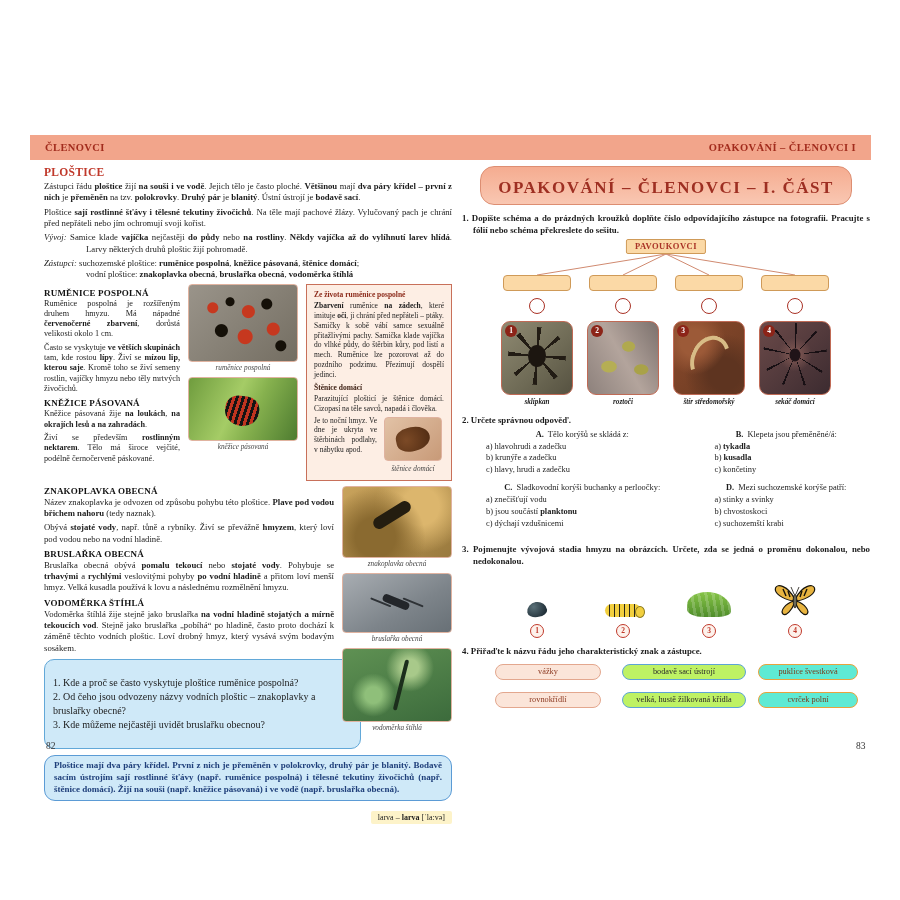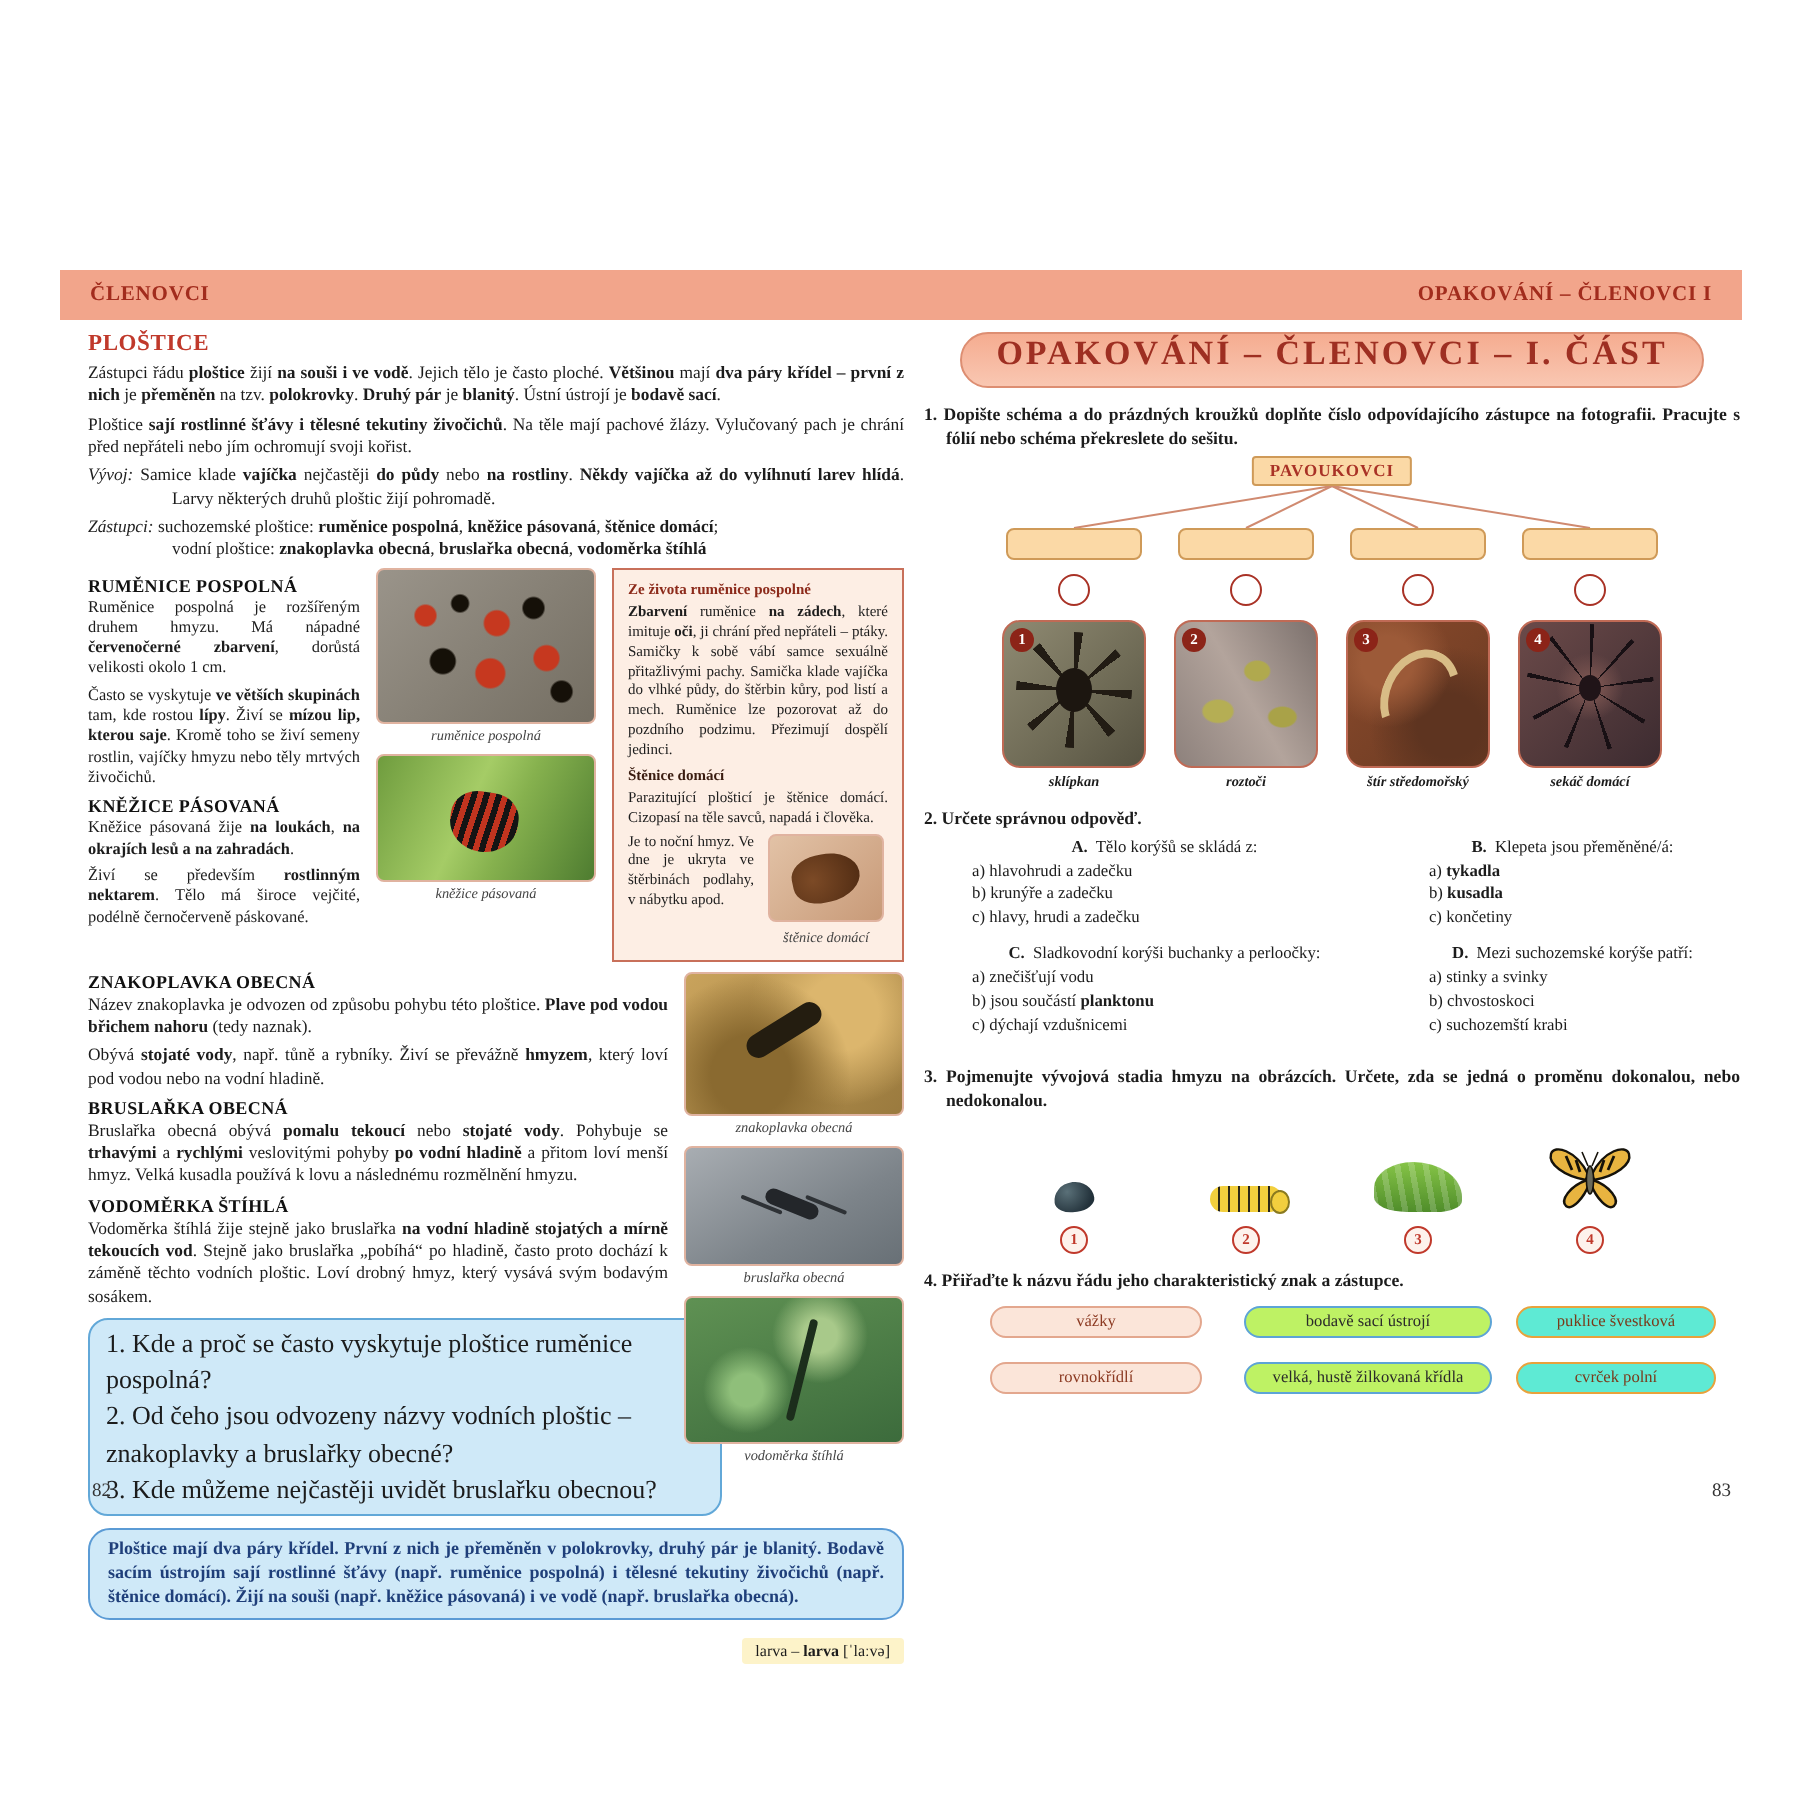--- a/index.html
+++ b/index.html
@@ -32,21 +32,21 @@
   .info-box{flex:1;border:1.5px solid #c8705a;border-radius:0;background:#fdeee4;
             padding:5px 7px;font-size:7.5px;line-height:1.3;box-sizing:border-box;}
   .ib-title{font-weight:bold;color:#8c2a1a;margin-bottom:2px;}
   .ib-sub{font-weight:bold;color:#3a1c10;margin:4px 0 1px;}
   .ib-p{margin:0 0 2px;text-align:justify;}
   .ib-photo{float:right;width:62px;margin:1px 0 0 5px;text-align:center;}
   .water{margin-top:5px;}
   .float-figs{float:right;width:110px;margin-left:8px;}
   .water h2{clear:none;}
   .qbox{background:#cfe9f8;border:1.5px solid #62a8d8;border-radius:10px;
-        width:317px;box-sizing:border-box;padding:3px 8px;margin-top:5px;font-size:13px;line-height:1.4;}
+        width:317px;box-sizing:border-box;padding:16px 8px;margin-top:5px;font-size:10px;line-height:1.4;}
   .clear{clear:both;}
   .summary{background:#cfe9f8;border:1.5px solid #5b9bd5;border-radius:11px;margin-top:6px;
            padding:4px 9px;font-weight:bold;color:#1f3f7a;font-size:9px;line-height:1.32;text-align:justify;}
   .vocab-row{text-align:right;margin-top:5px;}
   .vocab{background:#fdf3c9;padding:2px 7px;font-size:8px;border-radius:2px;}
   
   .img-rumenice{height:76px;background:
     radial-gradient(circle at 22% 30%,#c6381f 0 5px,transparent 6px),
     radial-gradient(circle at 38% 22%,#151008 0 4px,transparent 5px),
     radial-gradient(circle at 55% 35%,#c6381f 0 6px,transparent 7px),
@@ -76,21 +76,21 @@
     box-shadow:-14px 6px 0 -3px #2e3236,16px -6px 0 -3px #2e3236;}
   .img-vodo{height:72px;background:
     radial-gradient(circle at 62% 26%,#a8c98a 0 10%,transparent 28%),
     radial-gradient(circle at 28% 64%,#8fbf7a 0 9%,transparent 24%),
     linear-gradient(160deg,#5f9153,#3c6b3c);}
   .img-vodo::after{content:"";position:absolute;left:52%;top:15%;width:4px;height:52px;
     border-radius:2px;transform:rotate(14deg);background:#1c2e1c;}
   
   .title-box{width:372px;margin:0 auto;box-sizing:border-box;border:1px solid #dd8e72;border-radius:14px;
              background:linear-gradient(180deg,#f5ac90,#f9c7b2);text-align:center;
-             padding:0 0 6px;font-size:17px;font-weight:bold;color:#9e2f22;letter-spacing:1.5px;}
+             padding:11px 0 6px;font-size:17px;font-weight:bold;color:#9e2f22;letter-spacing:1.5px;}
   .qhead{margin:8px 0 2px;font-size:8.8px;font-weight:bold;line-height:1.35;text-align:justify;}
   .hangq{padding-left:11px;text-indent:-11px;}
   .scheme{position:relative;height:168px;margin-top:1px;}
   .lines{position:absolute;left:0;top:0;}
   .root-label{position:absolute;left:50%;top:0;transform:translateX(-50%);
               background:#fbd9a6;border:1px solid #cf9a58;border-radius:2px;
               padding:1px 8px 2px;font-weight:bold;color:#a93226;font-size:8.5px;letter-spacing:.5px;}
   .scheme-cols{position:absolute;left:32px;top:36px;width:344px;display:flex;}
   .scheme-col{width:86px;display:flex;flex-direction:column;align-items:center;}
   .blank-box{width:66px;height:14px;background:#fbd9a6;border:1px solid #cf9a58;border-radius:4px;}

